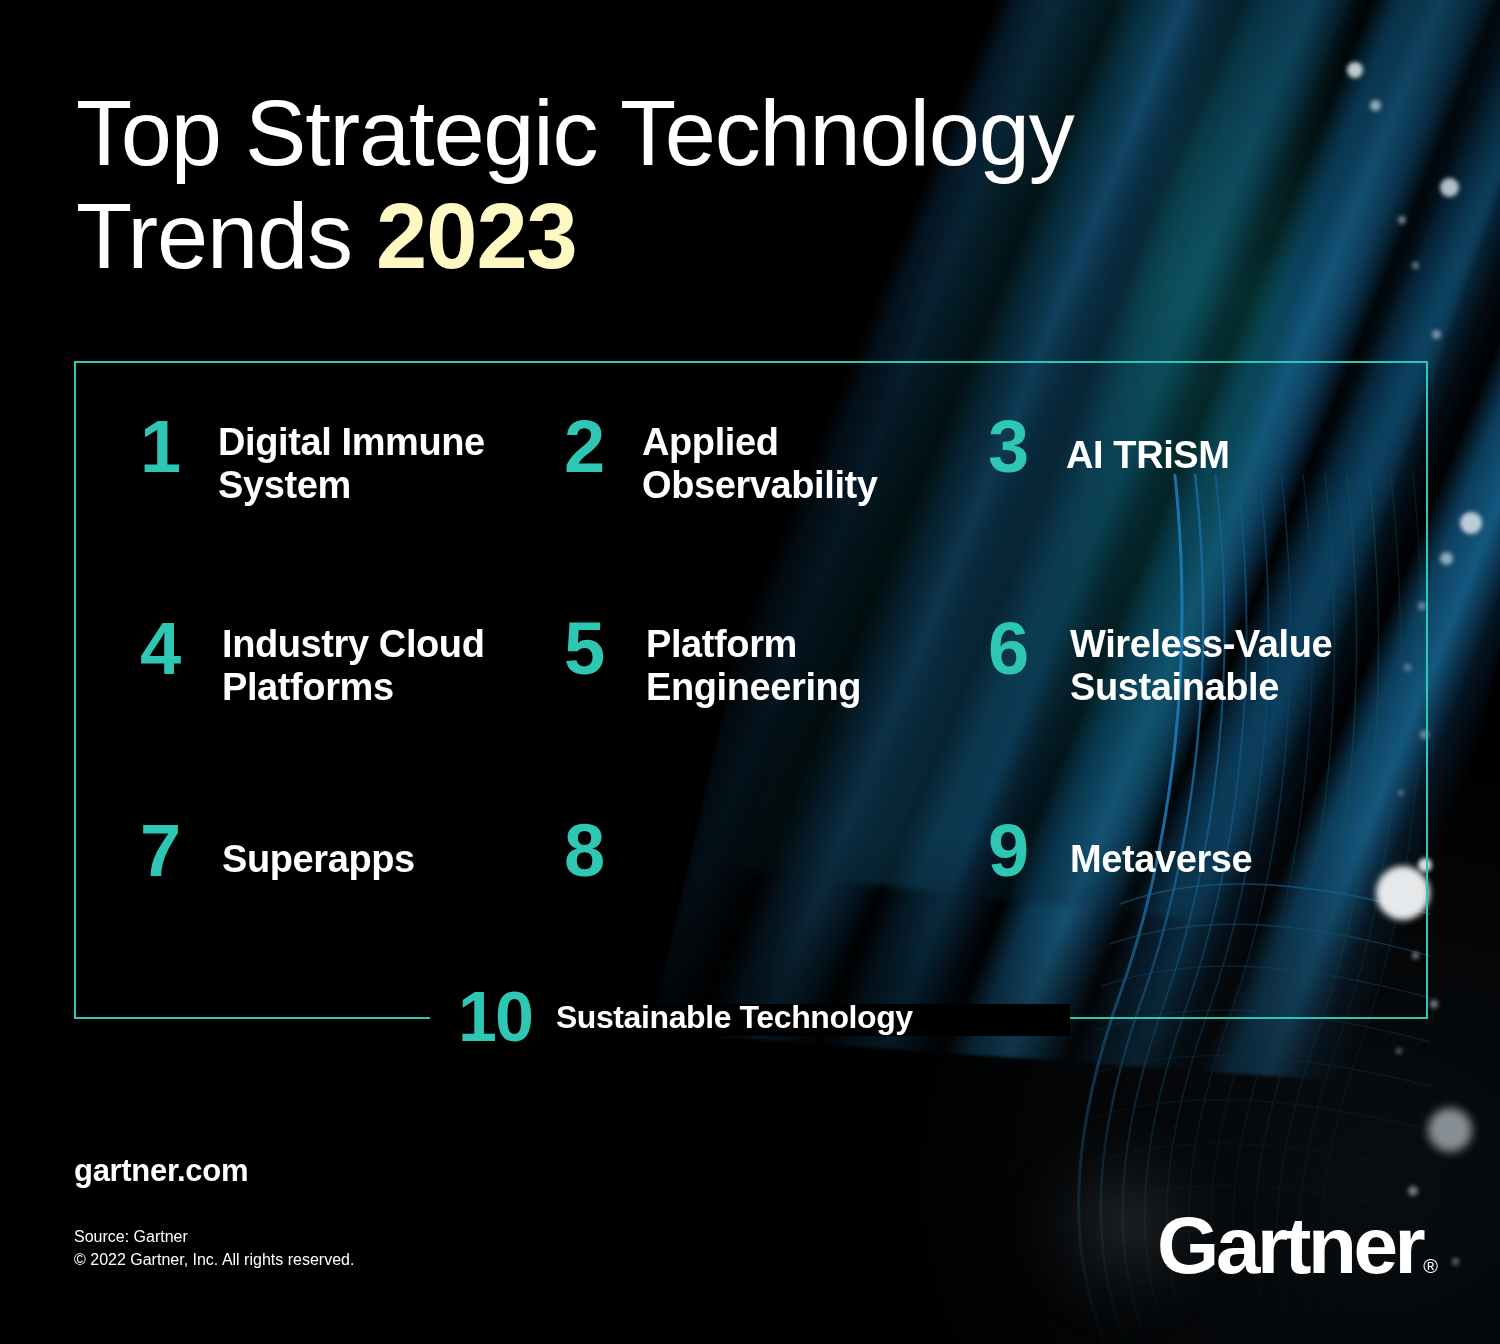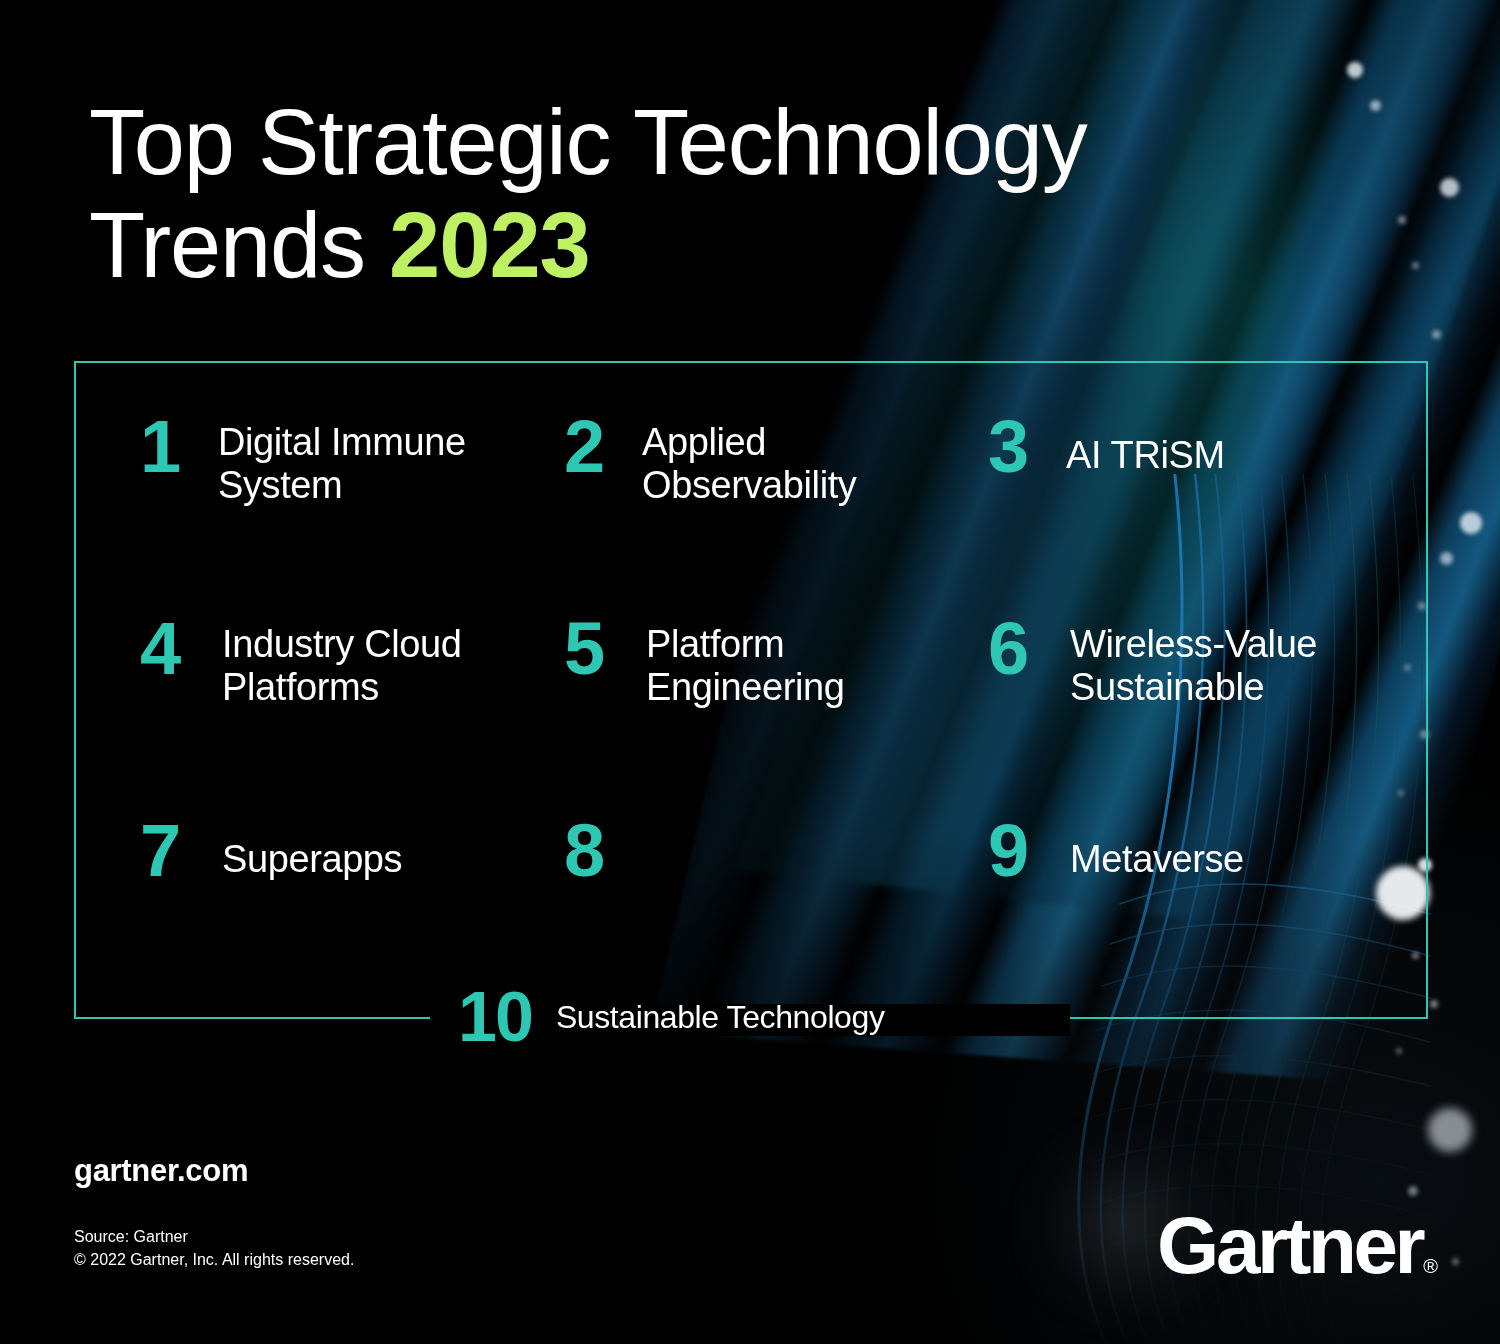--- a/index.html
+++ b/index.html
@@ -85,31 +85,30 @@
   .glow-logo {
     position:absolute; left:1010px; top:1110px; width:230px; height:230px;
     background:radial-gradient(circle, rgba(150,160,168,.16) 0%, rgba(80,90,100,.06) 45%, rgba(0,0,0,0) 72%);
     filter:blur(6px);
   }
 
   .bokeh { position:absolute; border-radius:50%; filter:blur(2.2px); }
 
   
   .title {
-    position:absolute; left:89px; top:82px;
+    position:absolute; left:76px; top:82px;
     width:1180px;
     font-size:92px;
     line-height:1.12;
     font-weight:300;
     color:#ffffff;
     letter-spacing:-1.2px;
     z-index:6;
-    margin-top:9px;
-  }
-  .title .year { font-weight:700; color:#bef264; letter-spacing:-1px; }
+  }
+  .title .year { font-weight:700; color:#fef9c3; letter-spacing:-1px; }
 
   
   .frame {
     position:absolute;
     left:74px; top:361px;
     width:1354px; height:658px;
     border:2px solid #2EC7B3;
     z-index:4;
   }
   
@@ -141,21 +140,21 @@
     font-size:74px;
     font-weight:700;
     color:#2EC7B3;
     line-height:.92;
     letter-spacing:-2px;
     flex:0 0 auto;
     min-width:62px;
   }
   .label {
     font-size:38px;
-    font-weight:400;
+    font-weight:700;
     color:#ffffff;
     line-height:1.13;
     letter-spacing:-.4px;
     padding-top:8px;
     max-width:300px;
   }
   
   .trend.single .label { padding-top:21px; }
   .trend.r1 .num { min-width:58px; }
 

